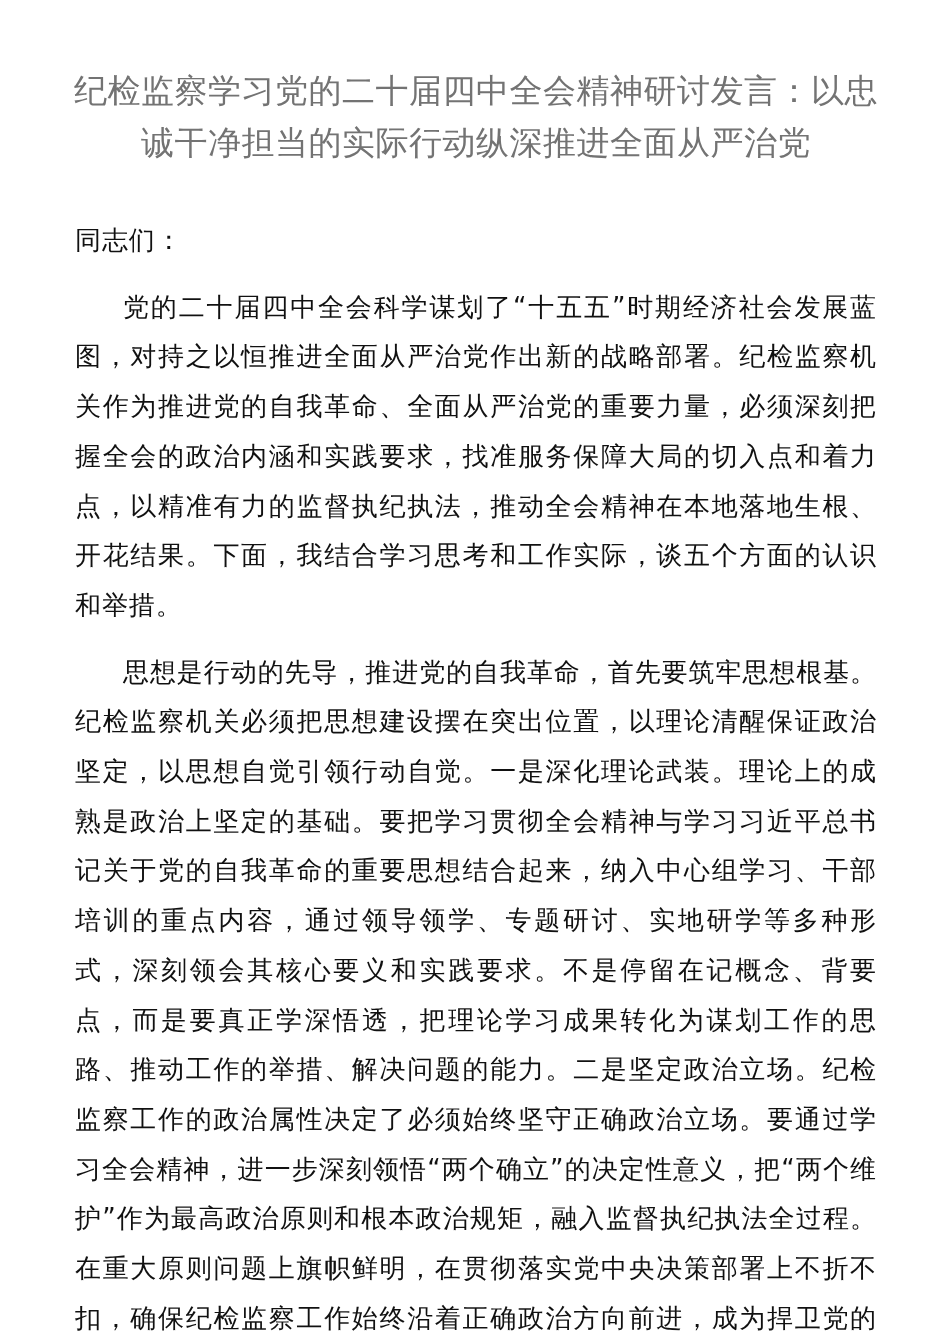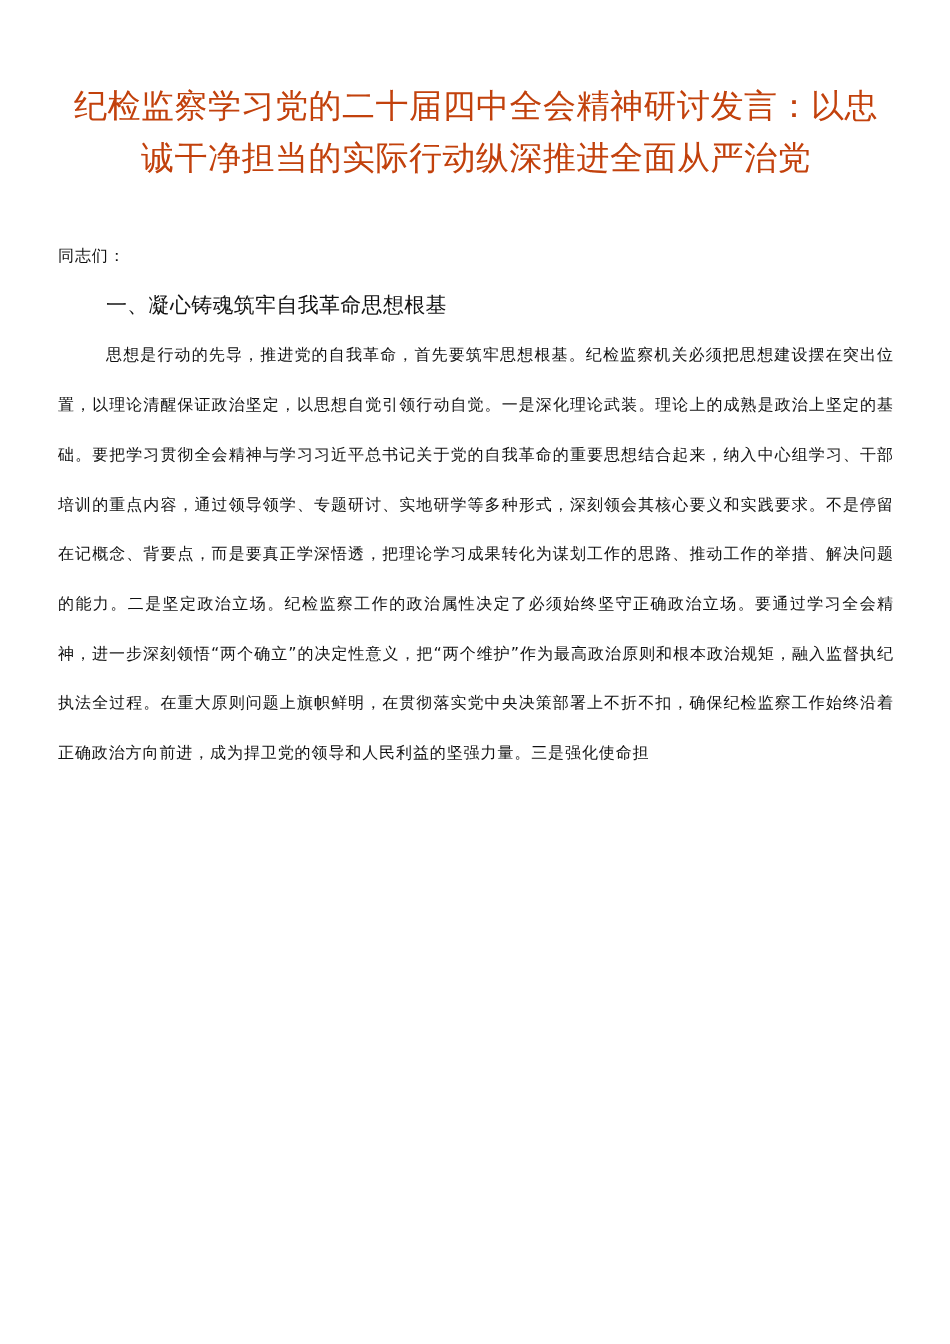--- a/index.html
+++ b/index.html
@@ -1,30 +1,30 @@
 <!DOCTYPE html>
 <html><head>
 <meta charset="utf-8">
 <style>
   html, body { margin: 0; padding: 0; background: #ffffff; }
   body { width: 950px; height: 1344px; overflow: hidden; position: relative;
          font-family: "DejaVu Sans", "Liberation Sans", sans-serif; color: #111111; }
   .page { position: absolute; left: 58px; top: 64px; width: 836px; }
-  .title { font-size: 33px; line-height: 52px; text-align: center; margin: 16px;
-           font-weight: normal; letter-spacing: 0.5px; color: #c2410c; }
+  .title { font-size: 33px; line-height: 52px; text-align: center; margin: 1px;
+           font-weight: normal; letter-spacing: 0.5px; color: #737373; }
   .content { margin-top: 47px; }
-  .p { font-size: 16px; line-height: 49.7px; margin: 0; text-align: justify;
+  .p { font-size: 26px; line-height: 49.7px; margin: 17px; text-align: justify;
        text-align-last: left; letter-spacing: 0.9px; word-break: break-all; }
   .indent { text-indent: 48px; }
   .heading { font-size: 21px; line-height: 49.7px; margin: 0; text-indent: 48px; letter-spacing: 0.3px; }
   b { font-weight: normal; }
 </style>
 </head>
 <body>
 
 <div class="page">
   <h1 class="title">纪检监察学习党的二十届四中全会精神研讨发言：以忠诚干净担当的实际行动纵深推进全面从严治党</h1>
   <div class="content">
     <p class="p">同志们：</p>
-    <p class="heading">一、凝心铸魂筑牢自我革命思想根基</p>
+    <p class="p indent">党的二十届四中全会科学谋划了“十五五”时期经济社会发展蓝图，对持之以恒推进全面从严治党作出新的战略部署。纪检监察机关作为推进党的自我革命、全面从严治党的重要力量，必须深刻把握全会的政治内涵和实践要求，找准服务保障大局的切入点和着力点，以精准有力的监督执纪执法，推动全会精神在本地落地生根、开花结果。下面，我结合学习思考和工作实际，谈五个方面的认识和举措。</p>
     <p class="p indent"><span>思想是行动的先导，推进党的自我革命，首先要筑牢思想根基。纪检监察机关必须把思想建设摆在突出位置，以理论清醒保证政治坚定，以思想自觉引领行动自觉。</span><b>一是</b><span>深化理论武装。理论上的成熟是政治上坚定的基础。要把学习贯彻全会精神与学习习近平总书记关于党的自我革命的重要思想结合起来，纳入中心组学习、干部培训的重点内容，通过领导领学、专题研讨、实地研学等多种形式，深刻领会其核心要义和实践要求。不是停留在记概念、背要点，而是要真正学深悟透，把理论学习成果转化为谋划工作的思路、推动工作的举措、解决问题的能力。</span><b>二是</b><span>坚定政治立场。纪检监察工作的政治属性决定了必须始终坚守正确政治立场。要通过学习全会精神，进一步深刻领悟“两个确立”的决定性意义，把“两个维护”作为最高政治原则和根本政治规矩，融入监督执纪执法全过程。在重大原则问题上旗帜鲜明，在贯彻落实党中央决策部署上不折不扣，确保纪检监察工作始终沿着正确政治方向前进，成为捍卫党的领导和人民利益的坚强力量。</span><b>三是</b><span>强化使命担</span></p>
   </div>
 </div>
 
 </body></html>

